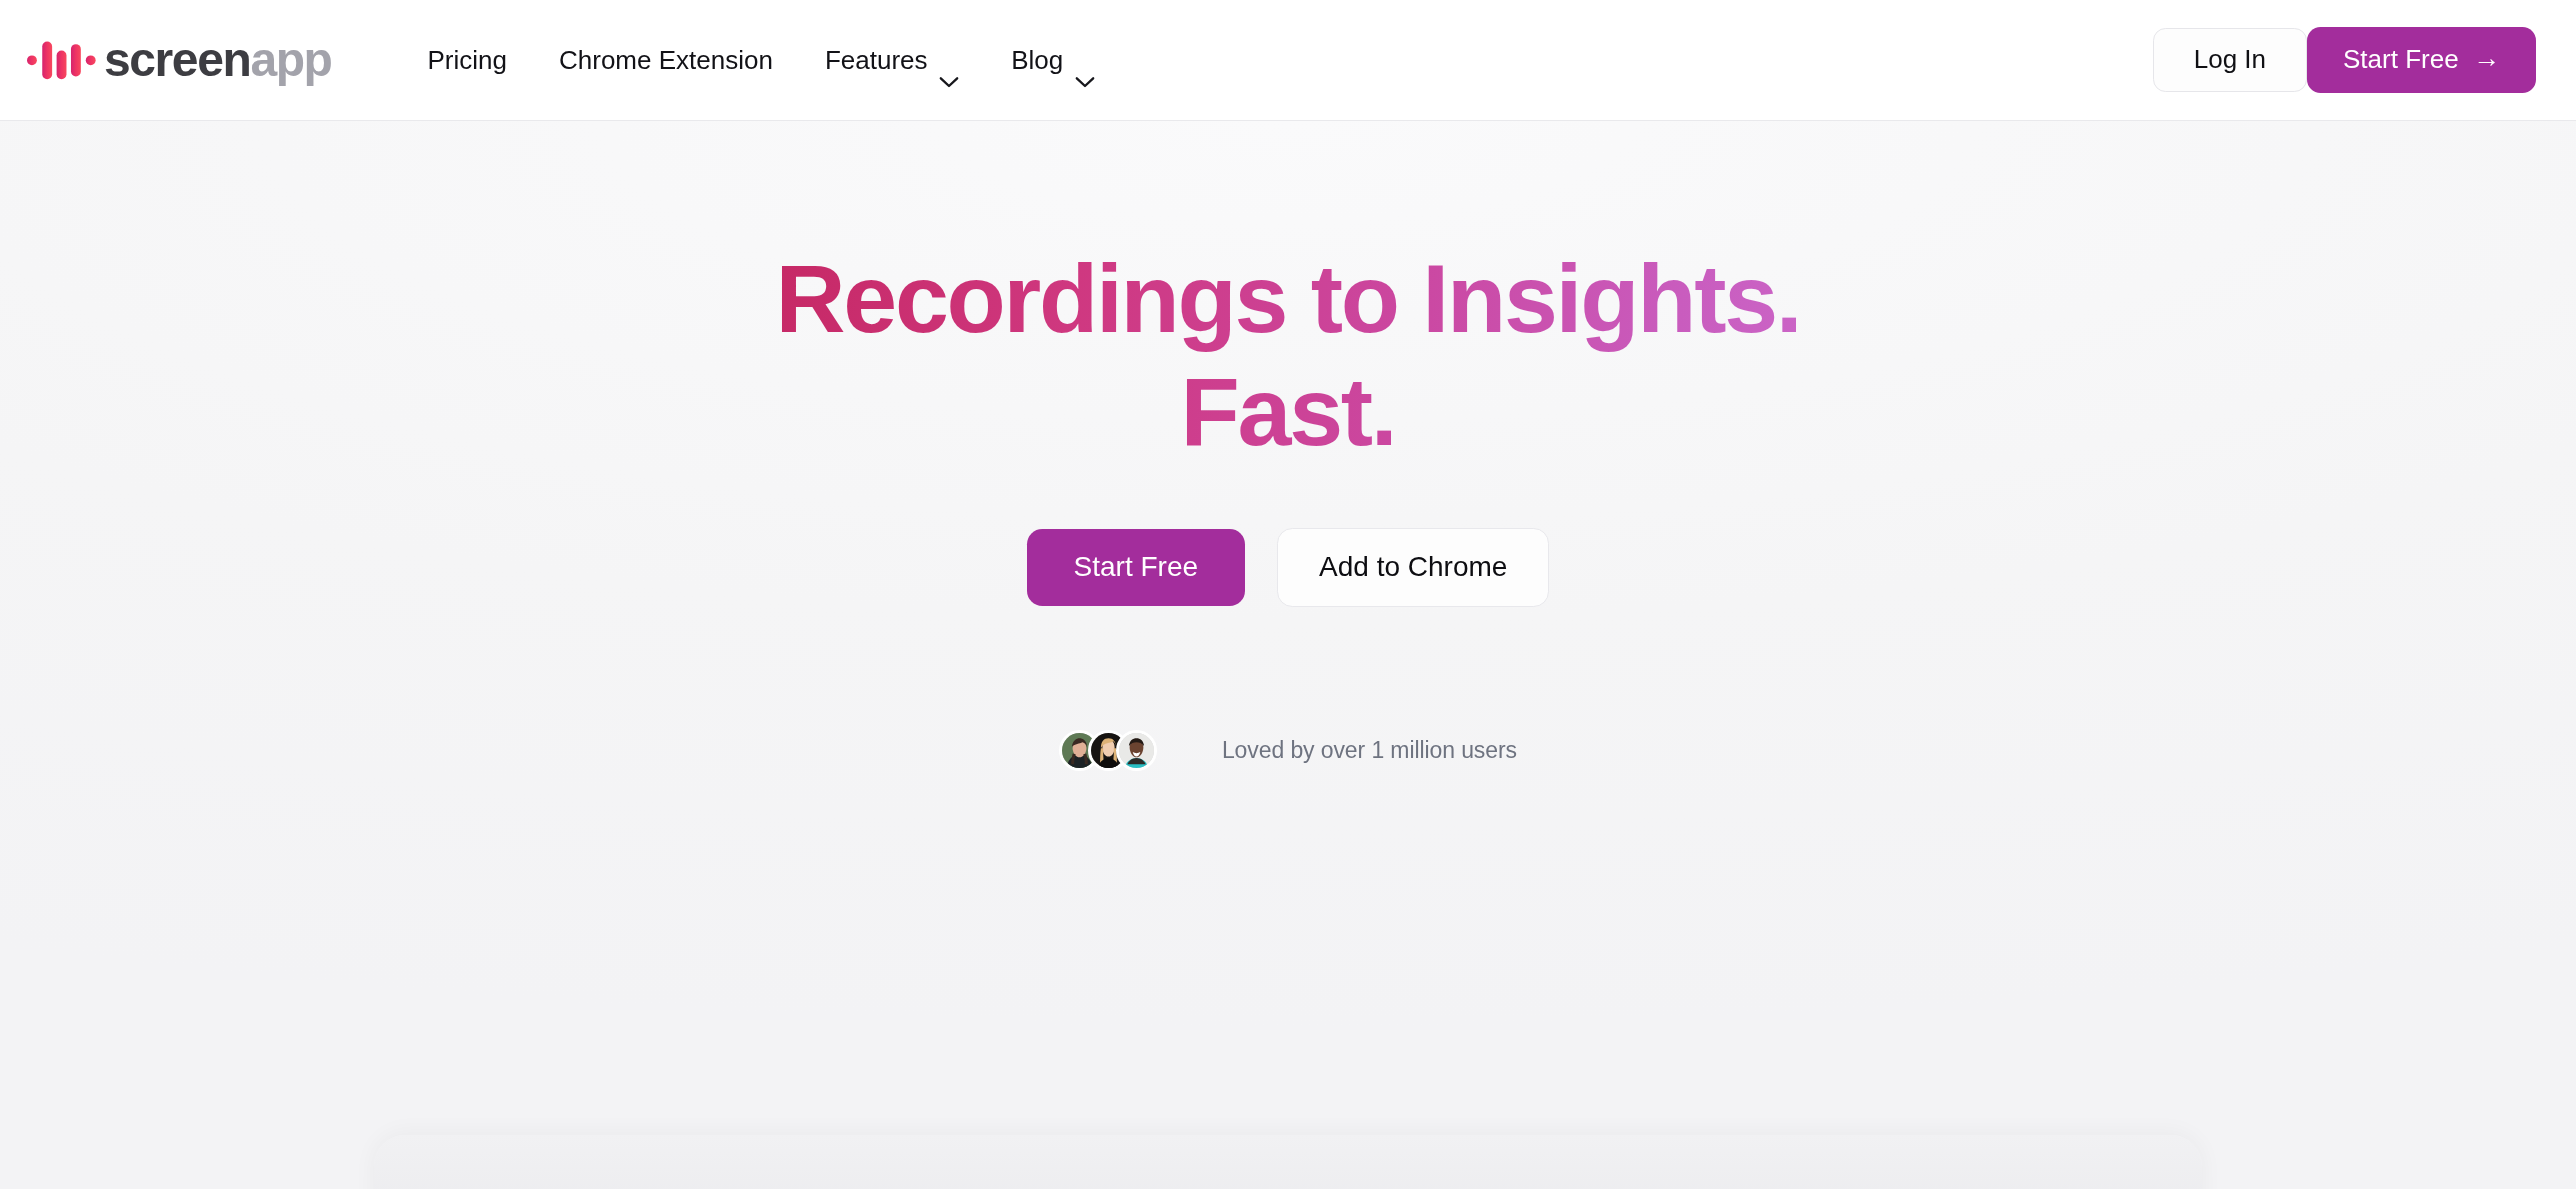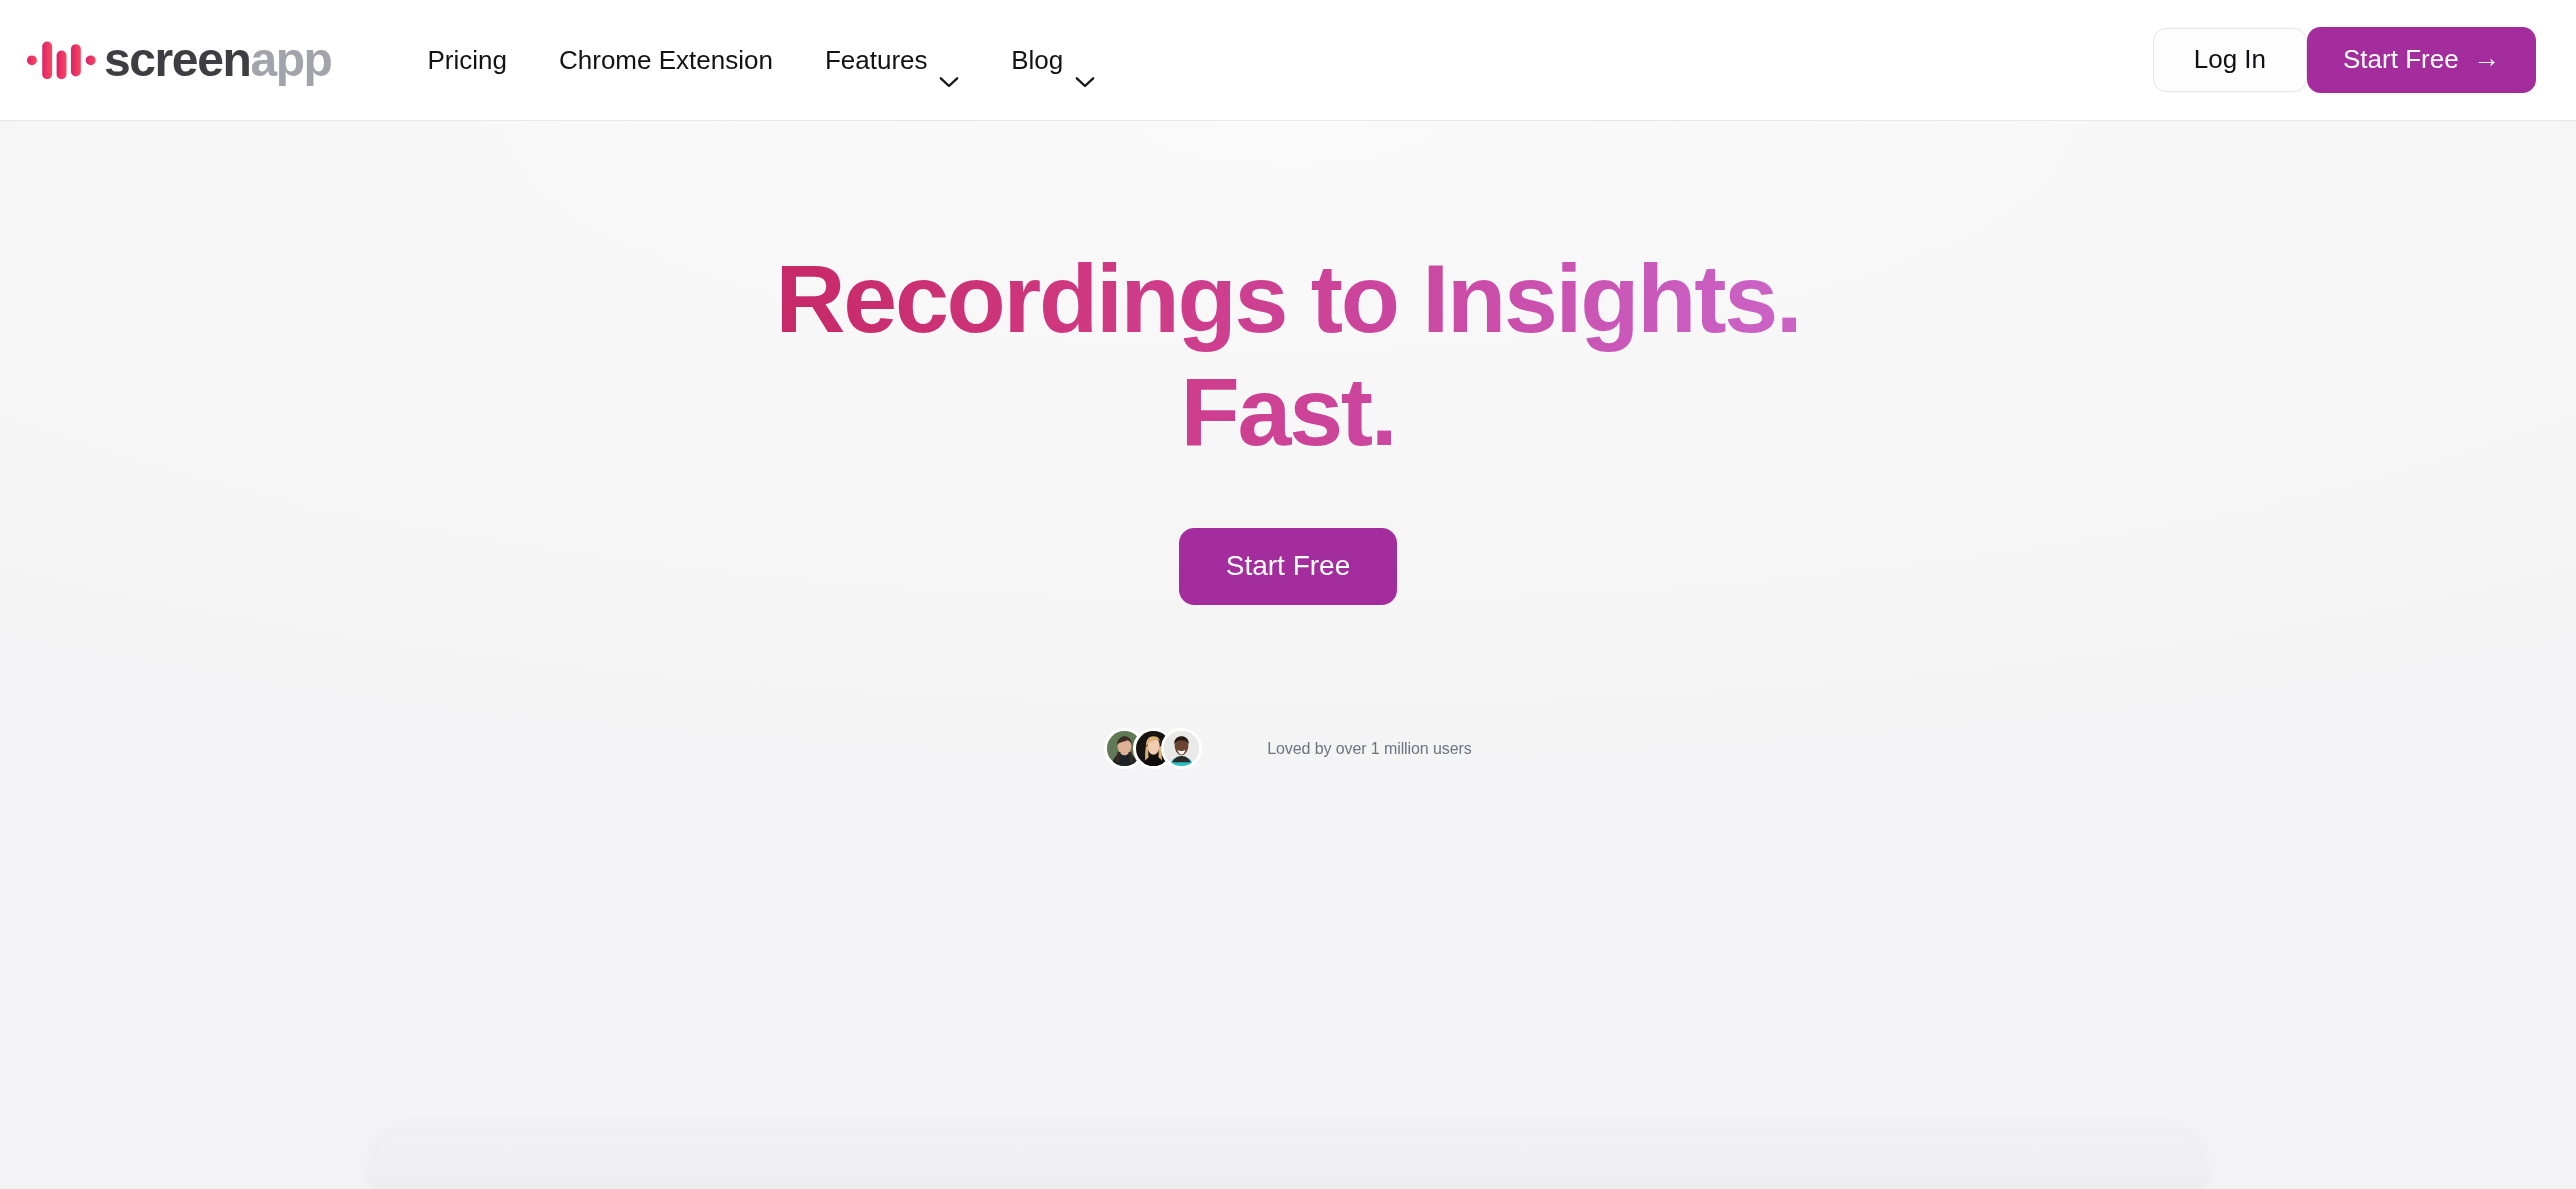--- a/index.html
+++ b/index.html
@@ -224,21 +224,21 @@
     background: #d8d8dc;
     overflow: hidden;
     flex: 0 0 auto;
     position: relative;
   }
   .avatar + .avatar { margin-left: -12.6px; }
   .avatar svg { display: block; width: 100%; height: 100%; }
 
   .proof-text {
     margin-left: 65px;
-    font-size: 16px;
+    font-size: 23px;
     color: #6e7380;
     letter-spacing: -0.1px;
     white-space: nowrap;
   }
 
   
   .preview-card {
     position: absolute;
     left: 50%;
     transform: translateX(-50%);
@@ -320,20 +320,21 @@
   <div class="hero-inner">
 
     <h1 class="headline">
       <span>Recordings to Insights.</span>
       <span class="line2">Fast.</span>
     </h1>
 
 
     <div class="cta-row">
       <button class="btn btn-start-hero" type="button">Start Free</button>
+      <button class="btn btn-chrome" type="button">Add to Chrome</button>
     </div>
 
     <div class="social-proof">
 
       <div class="avatar-stack">
 
         <span class="avatar">
           <svg viewBox="0 0 46 46" xmlns="http://www.w3.org/2000/svg" aria-hidden="true">
             <rect width="46" height="46" fill="#5f7a55"></rect>
             <ellipse cx="23" cy="45" rx="16" ry="17" fill="#1d2326"></ellipse>

